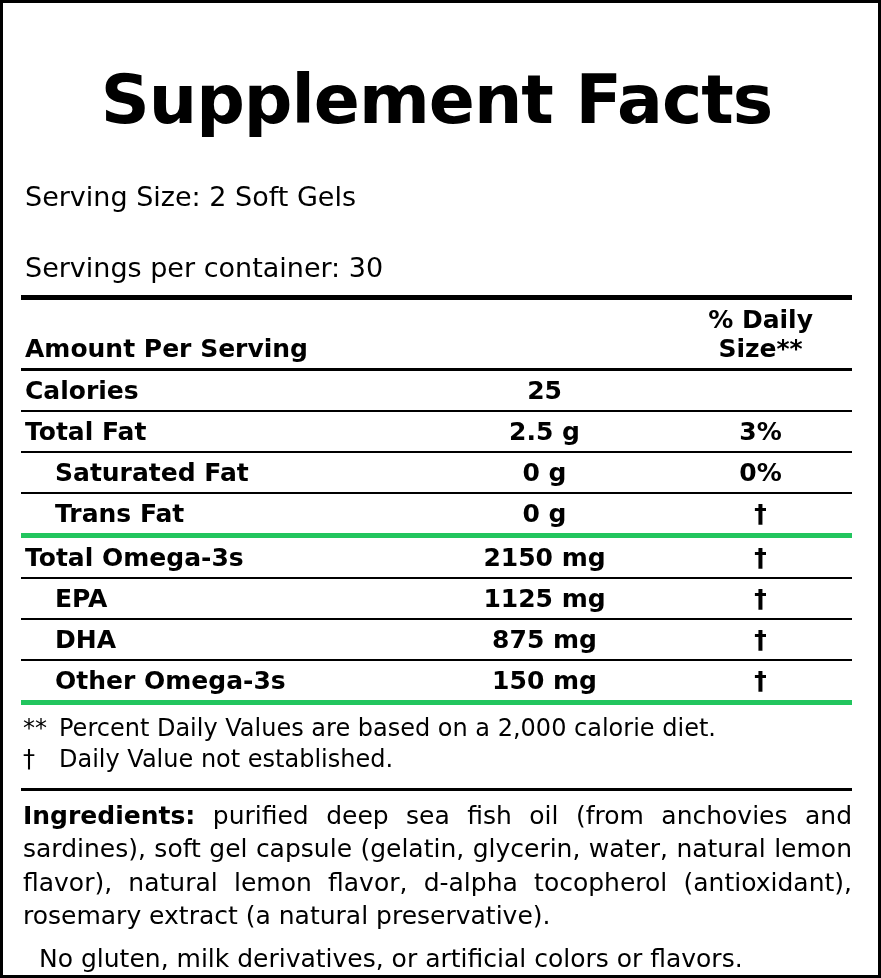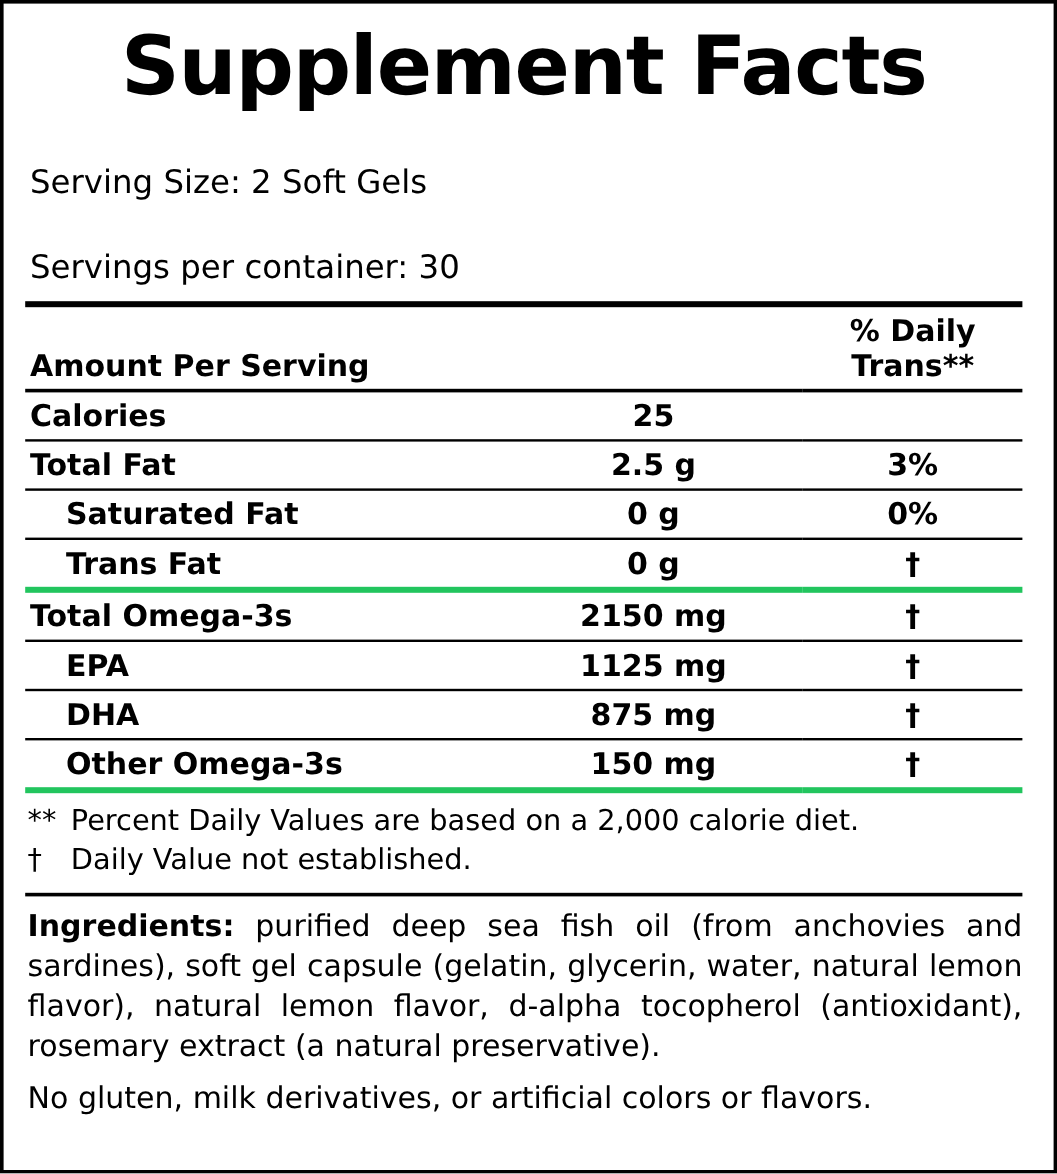--- a/index.html
+++ b/index.html
@@ -14,20 +14,21 @@
     color: #000000;
   }
   .panel {
     box-sizing: border-box;
     width: 881px;
     height: 978px;
     border: 3px solid #000000;
     padding: 14px 26px 0 18px;
     display: flex;
     flex-direction: column;
+    justify-content: flex-end;
   }
   .title {
     font-family: "DejaVu Sans", sans-serif;
     font-size: 68px;
     font-weight: 700;
     letter-spacing: -1px;
     line-height: 1.02;
     text-align: center;
     margin: 4px 0 10px 0;
     white-space: nowrap;
@@ -84,41 +85,41 @@
     font-size: 25px;
     line-height: 1.34;
     text-align: justify;
     margin-left: 2px;
   }
   .ingredients b { font-weight: 700; }
   .nogluten {
     font-size: 25px;
     line-height: 1.3;
     margin-top: 10px;
-    margin-left: 2px;
+    margin-left: 18px;
   }
 </style>
 </head>
 <body>
 
 <div class="panel">
 
   <div class="title">Supplement Facts</div>
 
   <div class="serving-line">Serving Size: 2 Soft Gels</div>
   <div class="serving-line">Servings per container: 30</div>
 
   <div class="rule-thick"></div>
 
   <table class="facts">
     <tbody>
       <tr class="row-head">
         <th class="col-name">Amount Per Serving</th>
         <th class="col-amt"></th>
-        <th class="col-dv">% Daily Trans**</th>
+        <th class="col-dv">% Daily Size**</th>
       </tr>
 
       <tr class="row-line">
         <td class="col-name">Calories</td>
         <td class="col-amt">25</td>
         <td class="col-dv"></td>
       </tr>
 
       <tr class="row-line">
         <td class="col-name">Total Fat</td>

